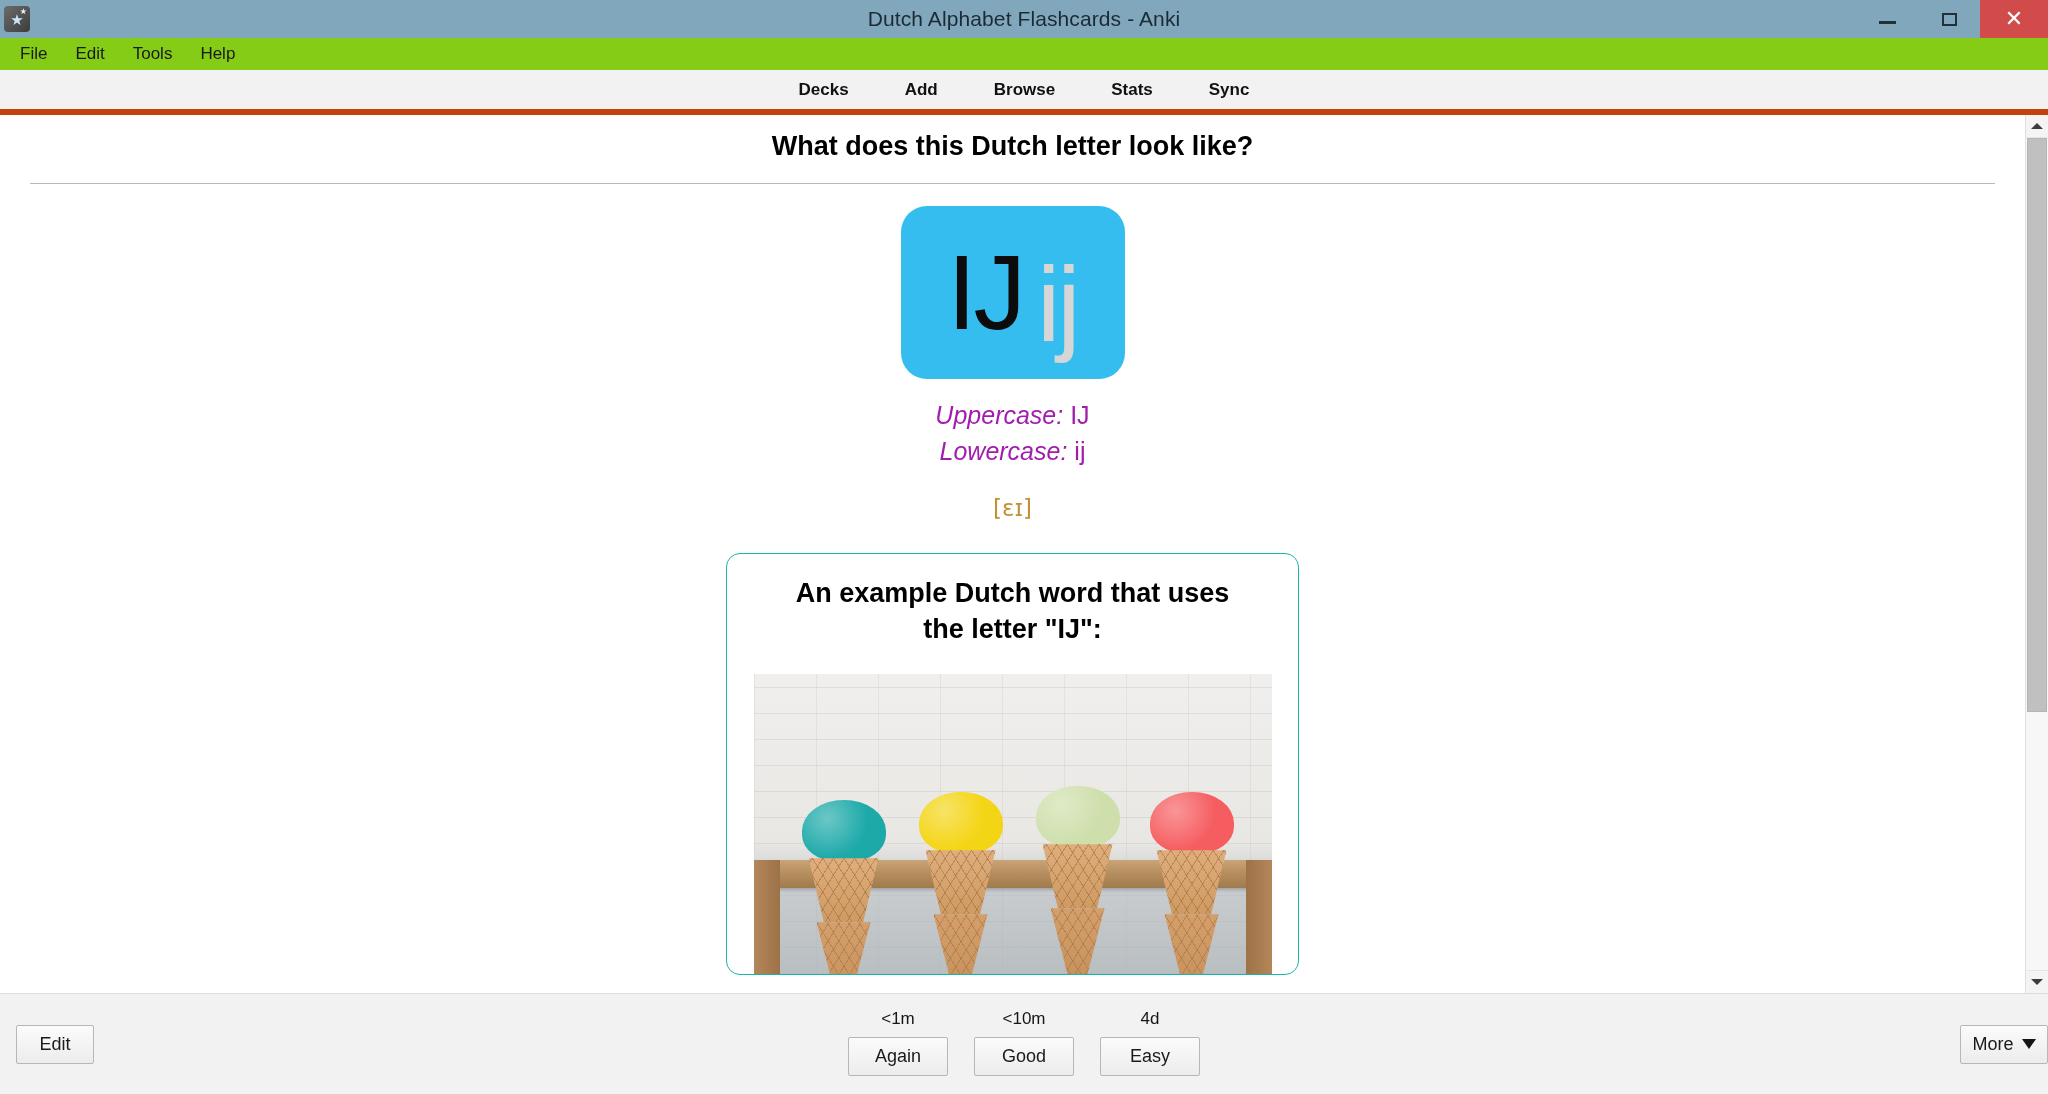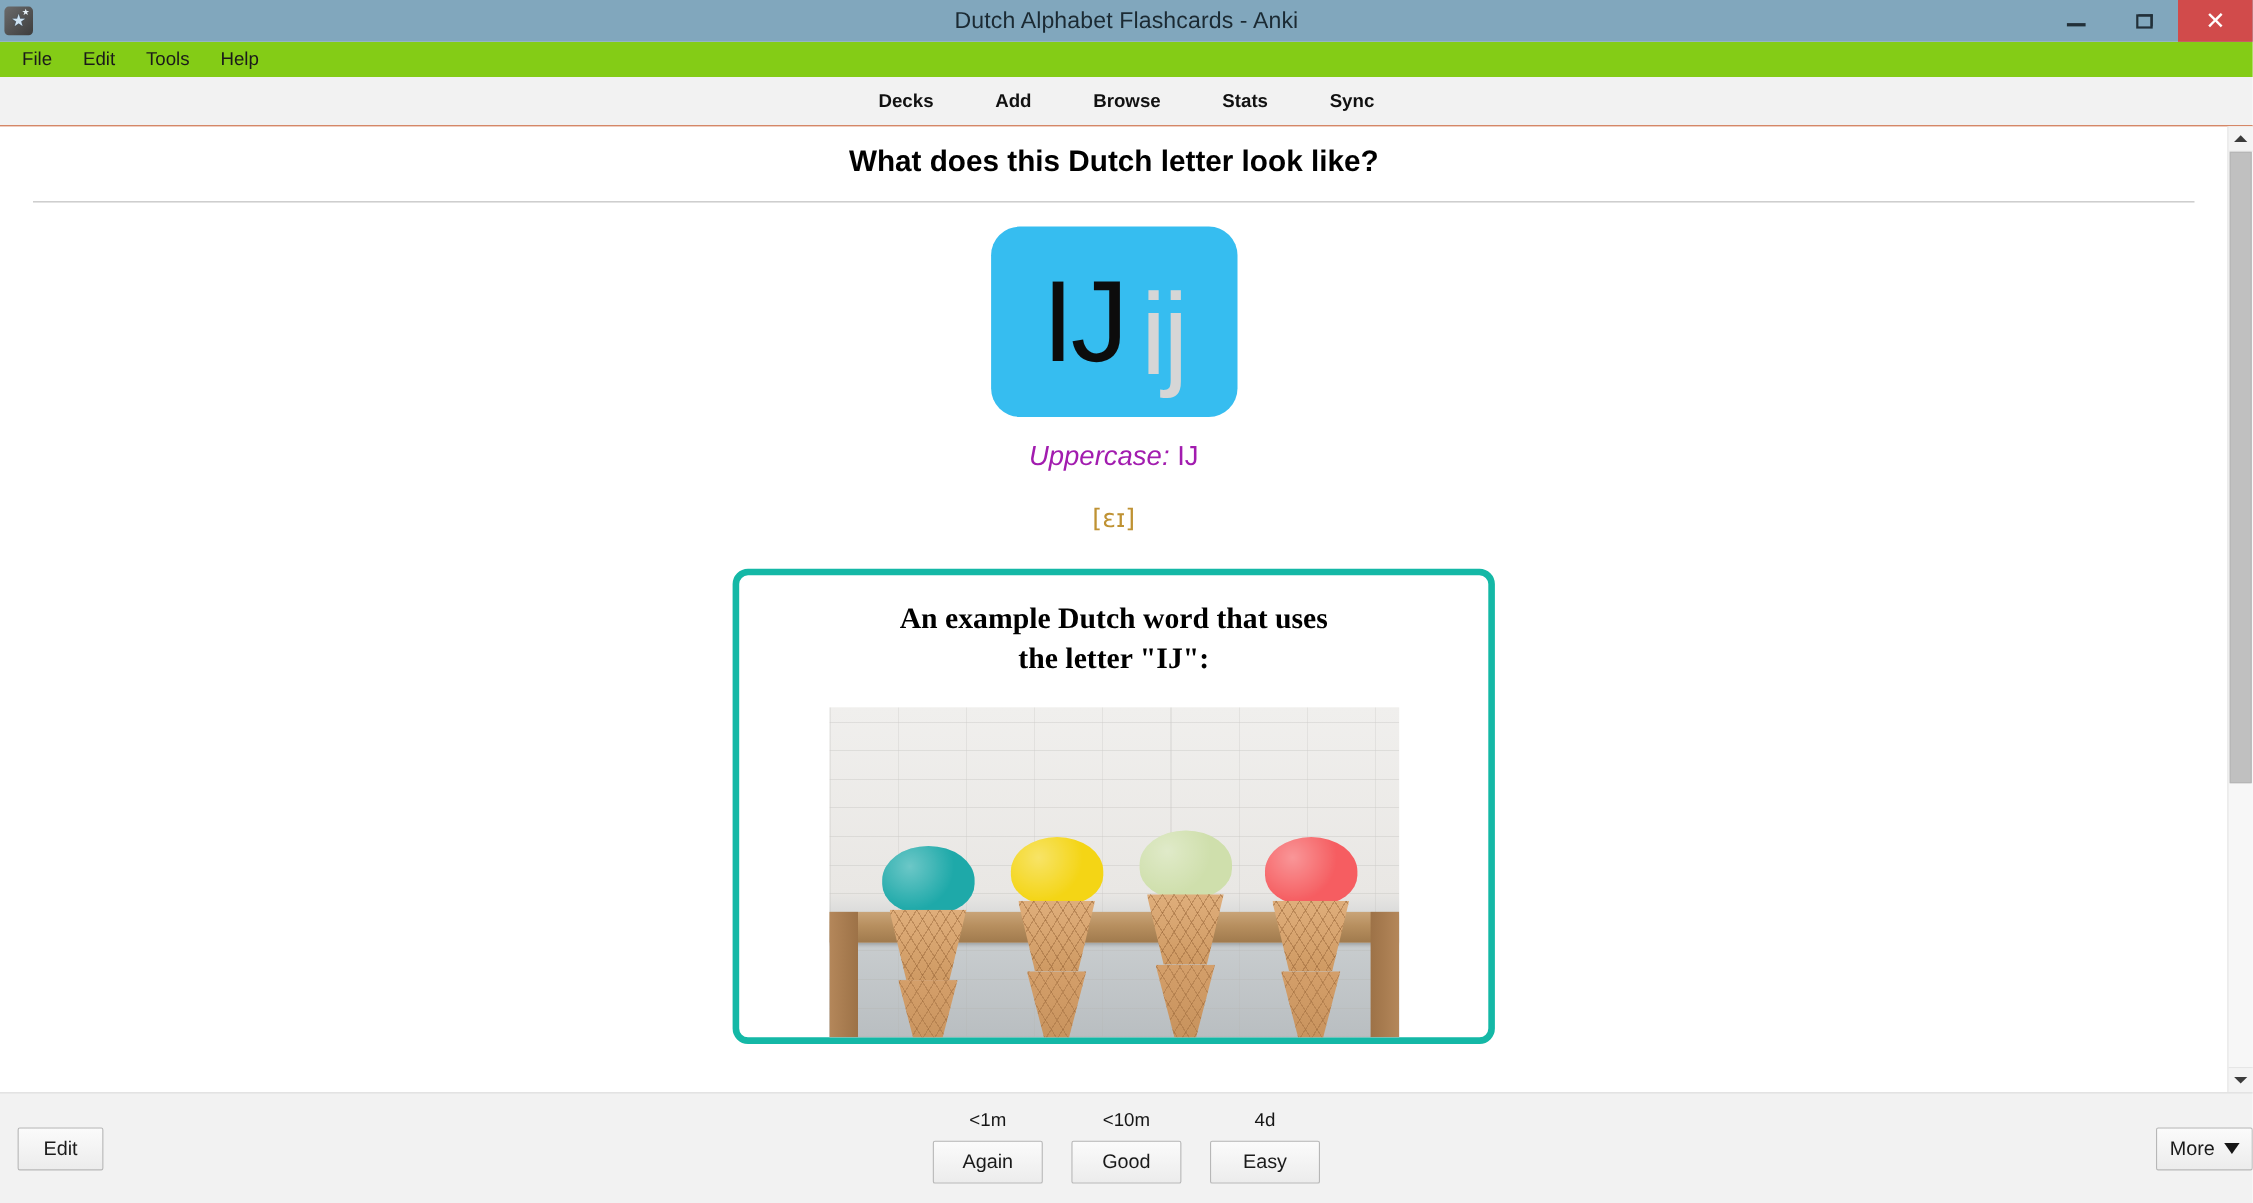--- a/index.html
+++ b/index.html
@@ -101,21 +101,21 @@
   }
 
   
   .toolbar {
     height: 45px;
     background: #f2f2f2;
     display: flex;
     align-items: center;
     justify-content: center;
     gap: 44px;
-    border-bottom: 1px solid #c2410c;
+    border-bottom: 6px solid #c2410c;
   }
   .toolbar-item {
     font-size: 17px;
     font-weight: bold;
     color: #111;
     padding: 3px 6px;
     white-space: nowrap;
   }
 
   
@@ -191,27 +191,26 @@
   .ipa {
     text-align: center;
     margin-top: 26px;
     font-size: 23px;
     color: #bf9233;
     font-family: "DejaVu Sans", sans-serif;
   }
 
   
   .example-card {
-    width: 693px;
+    width: 573px;
     margin: 32px auto 0 auto;
-    border: 6px solid #14b8a6;
+    border: 1px solid #14b8a6;
     border-radius: 14px;
     background: #fff;
     padding: 22px 26px 0 26px;
-    font-family: Liberation Serif, serif;
   }
   .example-title {
     text-align: center;
     font-size: 27px;
     font-weight: bold;
     color: #000;
     line-height: 1.33;
   }
   .example-img {
     width: 518px;
@@ -419,20 +418,24 @@
         <span class="tile-upper">IJ</span>
         <span class="tile-lower">ij</span>
       </div>
     </div>
 
     <div class="case-lines">
       <div>
         <span class="case-label">Uppercase:</span>
         <span class="case-value">IJ</span>
       </div>
+      <div>
+        <span class="case-label">Lowercase:</span>
+        <span class="case-value">ij</span>
+      </div>
     </div>
 
     <div class="ipa">[ɛɪ]</div>
 
     <div class="example-card">
       <div class="example-title">An example Dutch word that uses</div>
       <div class="example-title">the letter "IJ":</div>
 
       <div class="example-img">
         <div class="brick"></div>

